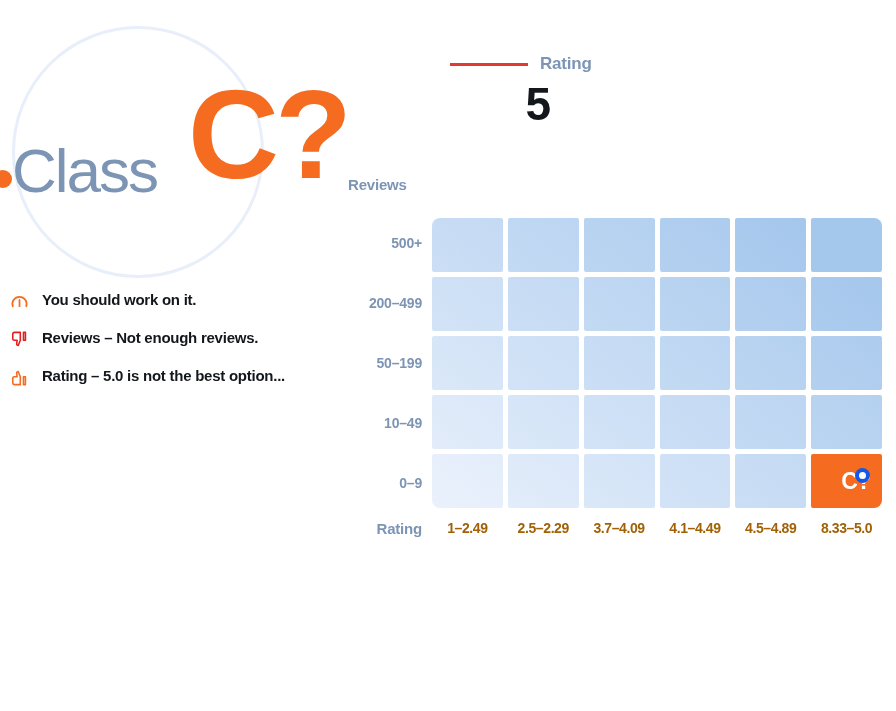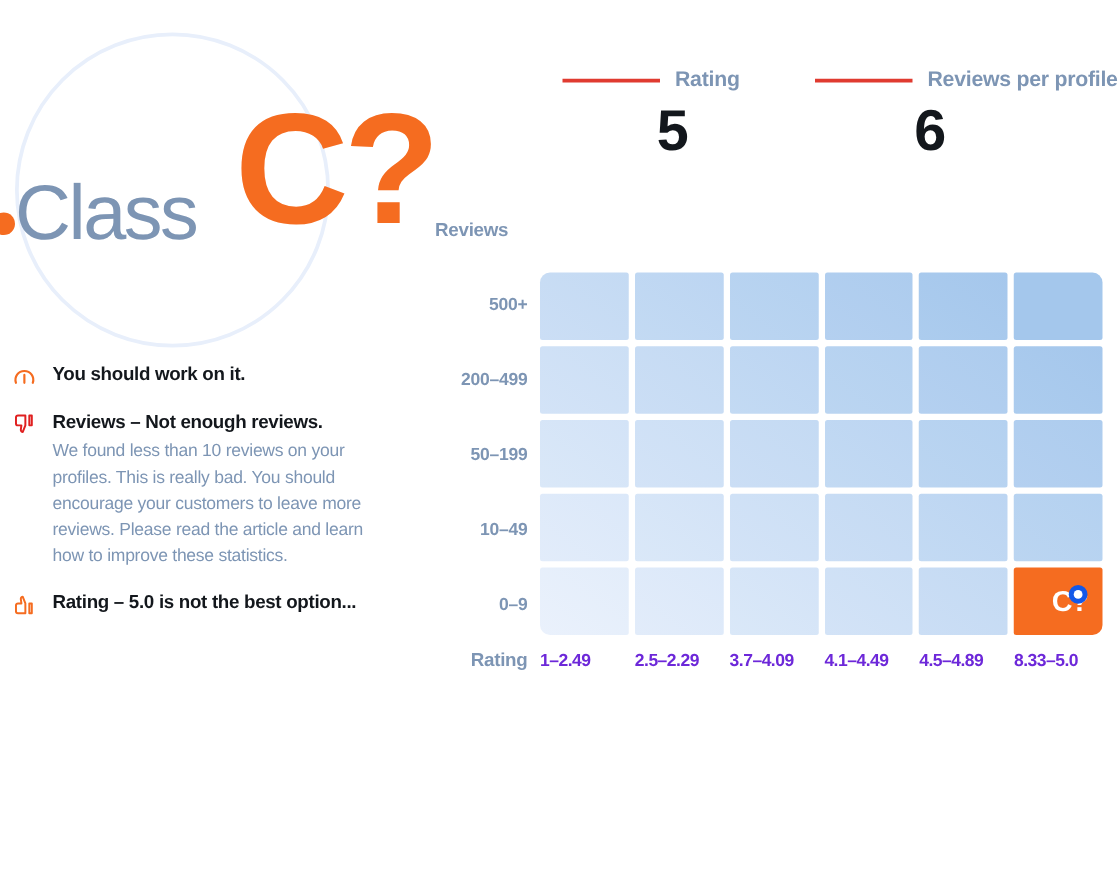--- a/index.html
+++ b/index.html
@@ -258,23 +258,24 @@
   .xlabels {
     position: absolute;
     left: 90px;
     top: 350px;
     width: 450px;
     display: grid;
     grid-template-columns: repeat(6, 1fr);
     gap: 5px;
   }
   .xlabel {
+    text-align: center;
     font-size: 14px;
     font-weight: 600;
-    color: #6d28d9;
+    color: #a16207;
     letter-spacing: -0.4px;
     white-space: nowrap;
   }
 
   #heatmap-xtitle {
     position: absolute;
     left: 0;
     top: 350px;
     width: 80px;
     text-align: right;
@@ -297,27 +298,20 @@
   </div>
 
   <div class="stat" id="stat-rating">
     <div class="stat-head">
       <span class="stat-rule"></span>
       <span class="stat-label">Rating</span>
     </div>
     <div class="stat-value">5</div>
   </div>
 
-  <div class="stat" id="stat-reviews">
-    <div class="stat-head">
-      <span class="stat-rule"></span>
-      <span class="stat-label">Reviews per profile</span>
-    </div>
-    <div class="stat-value">6</div>
-  </div>
 
   <div id="advice">
 
     <div class="advice-item">
       <span class="advice-icon">
         <svg viewBox="0 0 24 24" fill="none" stroke="#f56c20" stroke-width="2.2" stroke-linecap="round">
           <path d="M3.5 18 A 9 9 0 1 1 20.5 18"></path>
           <line x1="12" y1="18" x2="12" y2="10"></line>
         </svg>
       </span>
@@ -328,21 +322,20 @@
 
     <div class="advice-item">
       <span class="advice-icon">
         <svg viewBox="0 0 24 24" fill="none" stroke="#e02020" stroke-width="2" stroke-linejoin="round">
           <path d="M13 3 H5.5 A2 2 0 0 0 3.5 5 v6 A2 2 0 0 0 5.5 13 H9 l-0.6 4.4 A2 2 0 0 0 10.4 19.6 L13 13 Z"></path>
           <path d="M17 3 h2.5 v10 H17 Z"></path>
         </svg>
       </span>
       <div class="advice-body">
         <div class="advice-title">Reviews – Not enough reviews.</div>
-        <div class="advice-text">We found less than 10 reviews on your profiles. This is really bad. You should encourage your customers to leave more reviews. Please read the article and learn how to improve these statistics.</div>
       </div>
     </div>
 
     <div class="advice-item">
       <span class="advice-icon">
         <svg viewBox="0 0 24 24" fill="none" stroke="#f56c20" stroke-width="2" stroke-linejoin="round">
           <path d="M13 21 H5.5 A2 2 0 0 1 3.5 19 v-6 A2 2 0 0 1 5.5 11 H9 l-0.6-4.4 A2 2 0 0 1 10.4 4.4 L13 11 Z"></path>
           <path d="M17 21 h2.5 V11 H17 Z"></path>
         </svg>
       </span>

